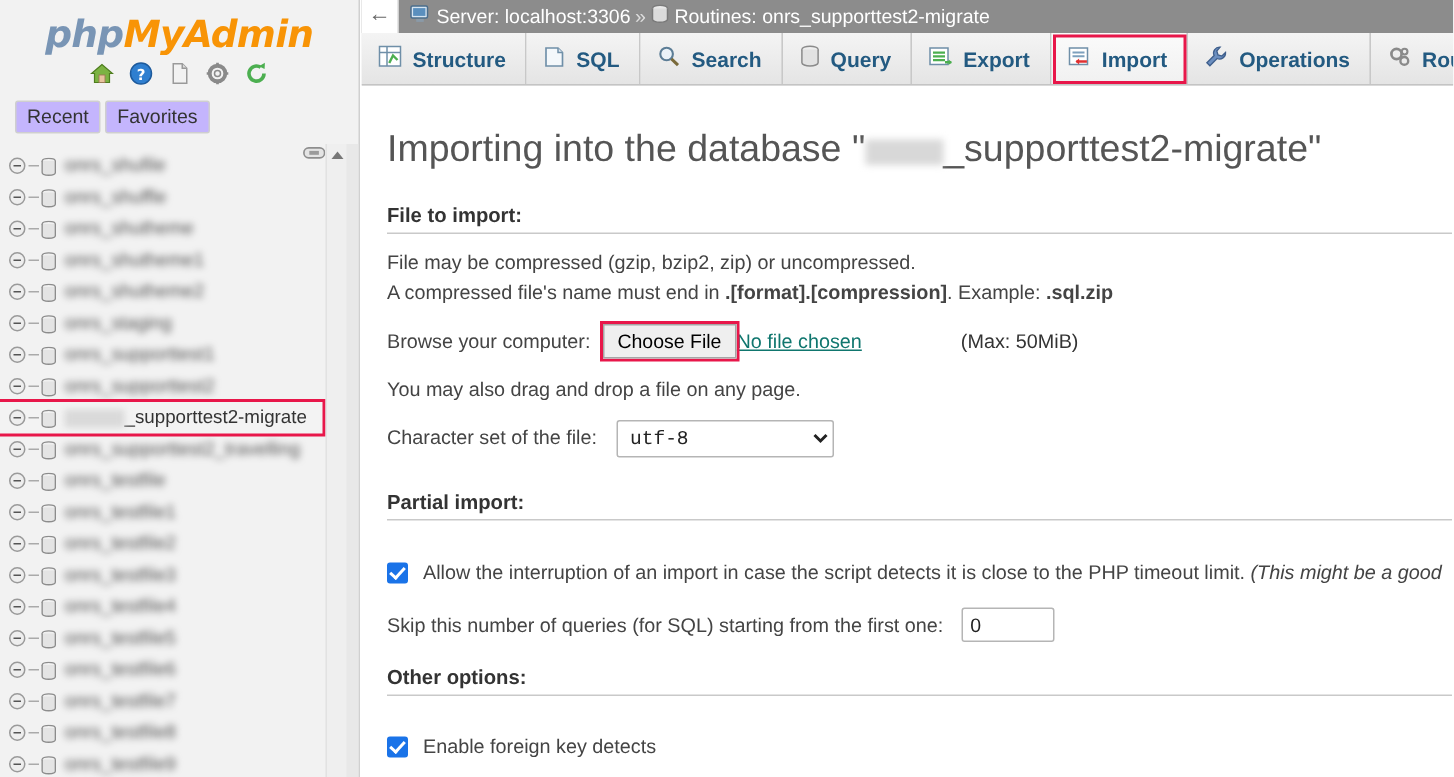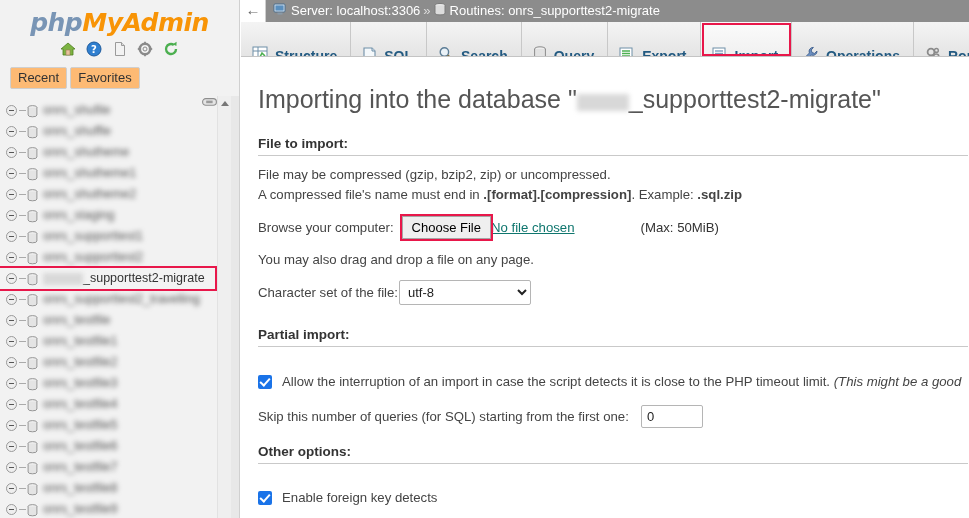--- a/index.html
+++ b/index.html
@@ -41,21 +41,21 @@
   }
   .logo-icons .ic { display: inline-block; margin: 0 3px; vertical-align: middle; }
 
   .tabs-recent {
     padding: 4px 0 4px 10px;
     white-space: nowrap;
   }
   .mini-tab {
     display: inline-block;
     border: 1px solid #cfcfcf;
-    background: #fdba74;
+    background: #c4b5fd;
     border-radius: 2px;
     padding: 2px 7px 3px 7px;
     font-size: 13px;
     color: #333;
     margin-right: 3px;
   }
 
   .link-icon-row {
     position: relative; height: 18px;
   }
@@ -168,21 +168,21 @@
     height: 35px;
     background: #e0e0e0;
     border-bottom: 1px solid #c4c4c4;
     white-space: nowrap;
     overflow: hidden;
   }
   .tab {
     display: inline-block;
     height: 35px;
     line-height: 35px;
-    padding: 16px 13px 0 11px;
+    padding: 0 13px 0 11px;
     background: linear-gradient(#f4f4f4, #e4e4e4);
     border-right: 1px solid #c8c8c8;
     color: #235a81;
     font-size: 14px;
     font-weight: bold;
     vertical-align: top;
     position: relative;
   }
   .tab .tic { display: inline-block; vertical-align: middle; margin-right: 7px; }
   .tab .tlbl { vertical-align: middle; }
@@ -241,29 +241,29 @@
     display: inline-block;
     outline: 2px solid #e8174a;
     margin-left: 8px;
     position: relative;
   }
   .file-btn-wrap button.file-btn { margin-left: 0; border-radius: 0; }
   .nofile { margin-left: 0; color: #0f766e; text-decoration: underline; }
   .maxsize { margin-left: 66px; color: #333; }
 
   select.charset {
-    font-family: Liberation Sans, sans-serif;
+    font-family: Liberation Mono, monospace;
     font-size: 13px;
     padding: 3px 4px;
     border: 1px solid #b5b5b5;
     border-radius: 2px;
     background: #fff;
     color: #222;
-    width: 132px;
-    margin-left: 1px;
+    width: 145px;
+    margin-left: 13px;
   }
 
   .cbrow { margin-top: 16px; white-space: nowrap; }
   .cbox {
     display: inline-block;
     width: 14px; height: 14px;
     background: #1a73e8;
     border-radius: 2px;
     vertical-align: middle;
     position: relative;

